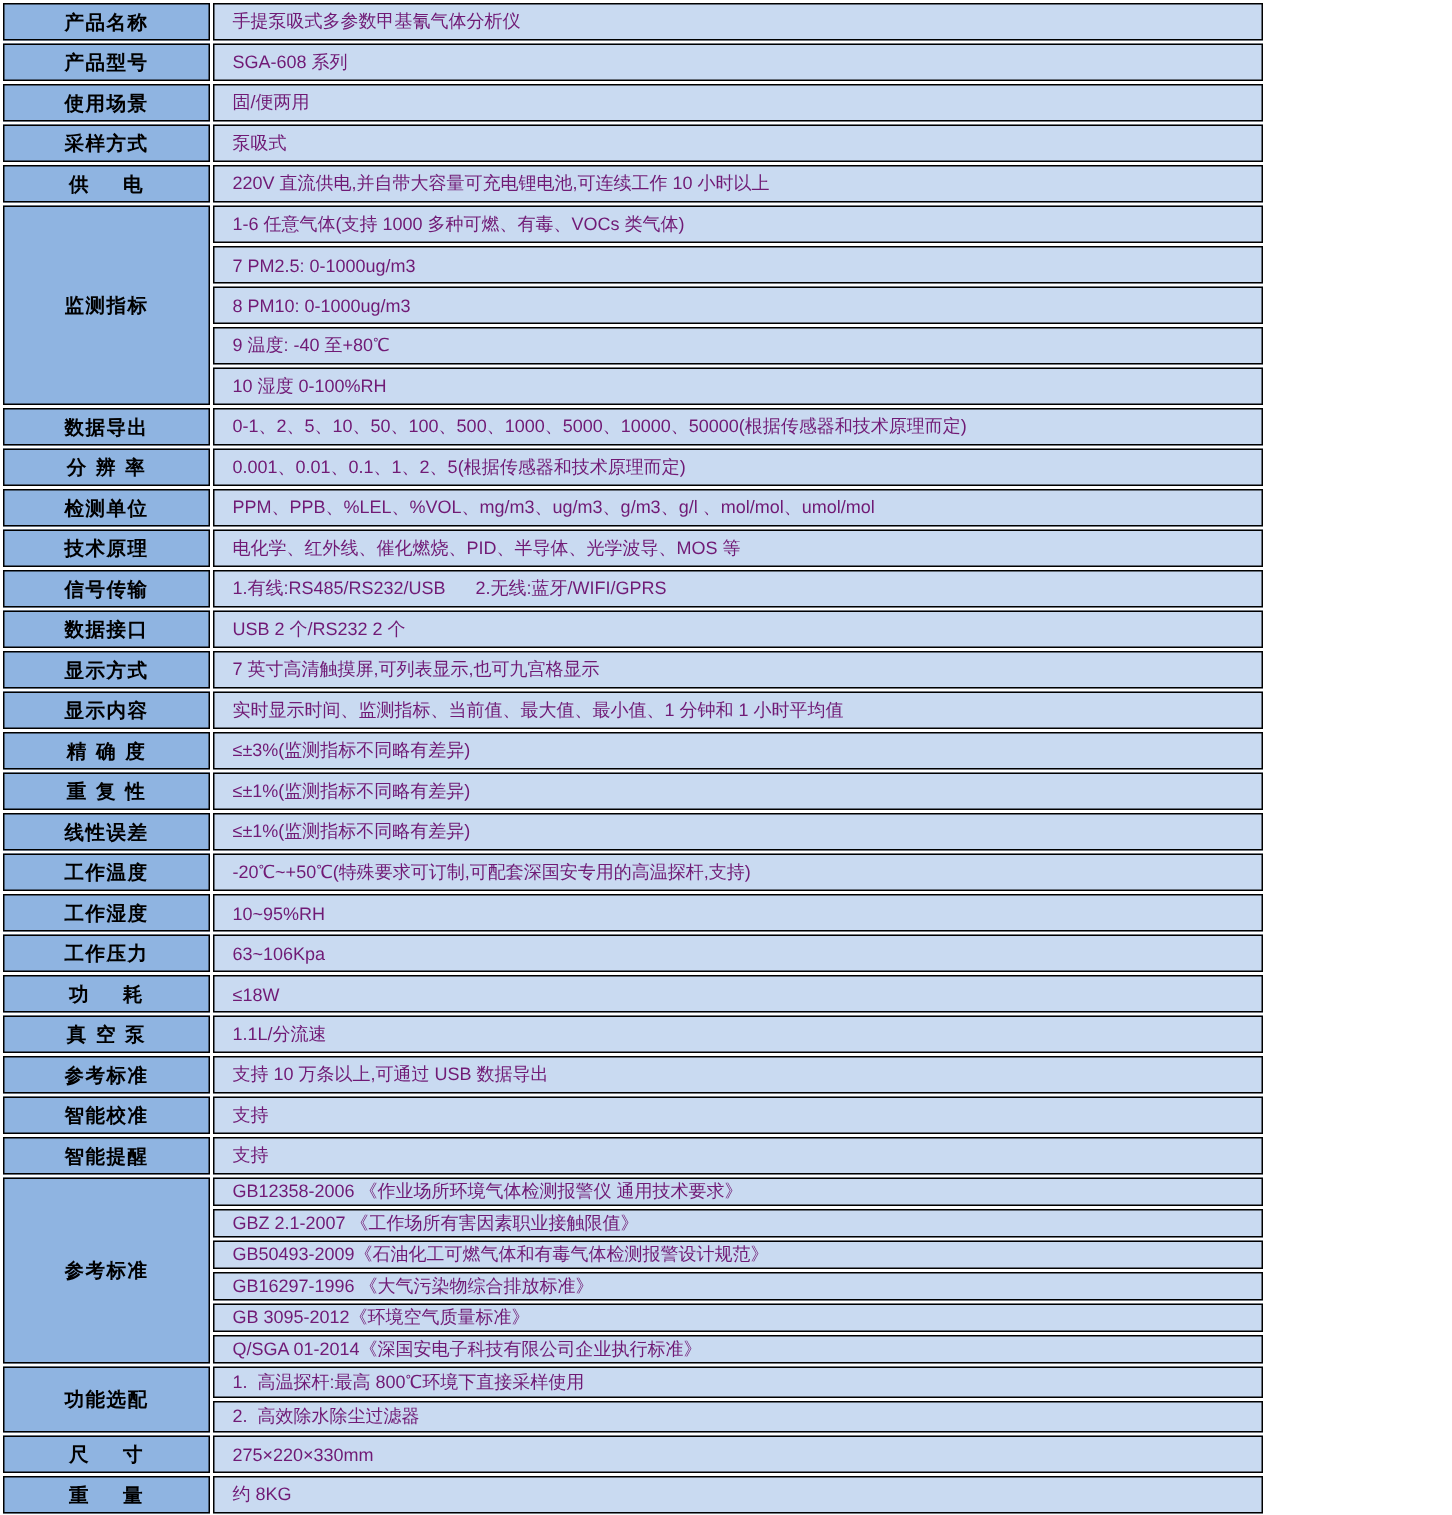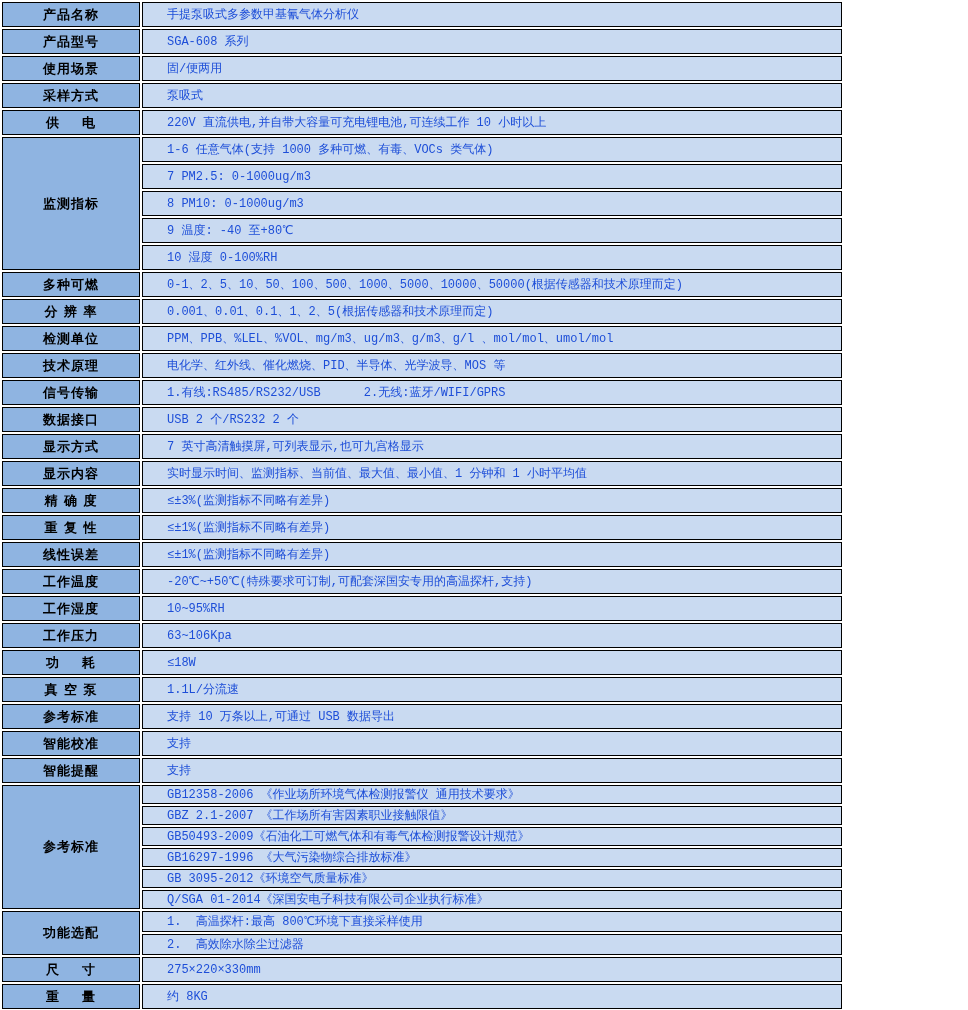--- a/index.html
+++ b/index.html
@@ -30,24 +30,24 @@
     font-size: 13px;
     color: #000000;
     text-align: center;
     white-space: pre;
     letter-spacing: 1px;
     font-family: "DejaVu Sans", sans-serif;
   }
   td.value-cell {
     background: var(--value-bg, #C9DAF1);
     font-size: 12px;
-    color: #1d4ed8;
-    padding: 0 24px;
+    color: #701a75;
+    padding: 0 12px;
     white-space: pre-wrap;
-    font-family: Liberation Mono, monospace;
+    font-family: Liberation Sans, sans-serif;
   }
   tr.std td.value-cell  { height: 23px; }
   tr.dense td.value-cell{ height: 17px; }
   tr.med td.value-cell  { height: 19px; }
 </style>
 </head>
 <body>
 
 <table class="spec-table">
   <colgroup>
@@ -85,21 +85,21 @@
       <tr class="std">
         <td class="value-cell">8 PM10: 0-1000ug/m3</td>
       </tr>
       <tr class="std">
         <td class="value-cell">9 温度: -40 至+80℃</td>
       </tr>
       <tr class="std">
         <td class="value-cell">10 湿度 0-100%RH</td>
       </tr>
       <tr class="std">
-        <td class="label-cell" rowspan="1">多种可燃</td>
+        <td class="label-cell" rowspan="1">数据导出</td>
         <td class="value-cell">0-1、2、5、10、50、100、500、1000、5000、10000、50000(根据传感器和技术原理而定)</td>
       </tr>
       <tr class="std">
         <td class="label-cell" rowspan="1">分 辨 率</td>
         <td class="value-cell">0.001、0.01、0.1、1、2、5(根据传感器和技术原理而定)</td>
       </tr>
       <tr class="std">
         <td class="label-cell" rowspan="1">检测单位</td>
         <td class="value-cell">PPM、PPB、%LEL、%VOL、mg/m3、ug/m3、g/m3、g/l 、mol/mol、umol/mol</td>
       </tr>

